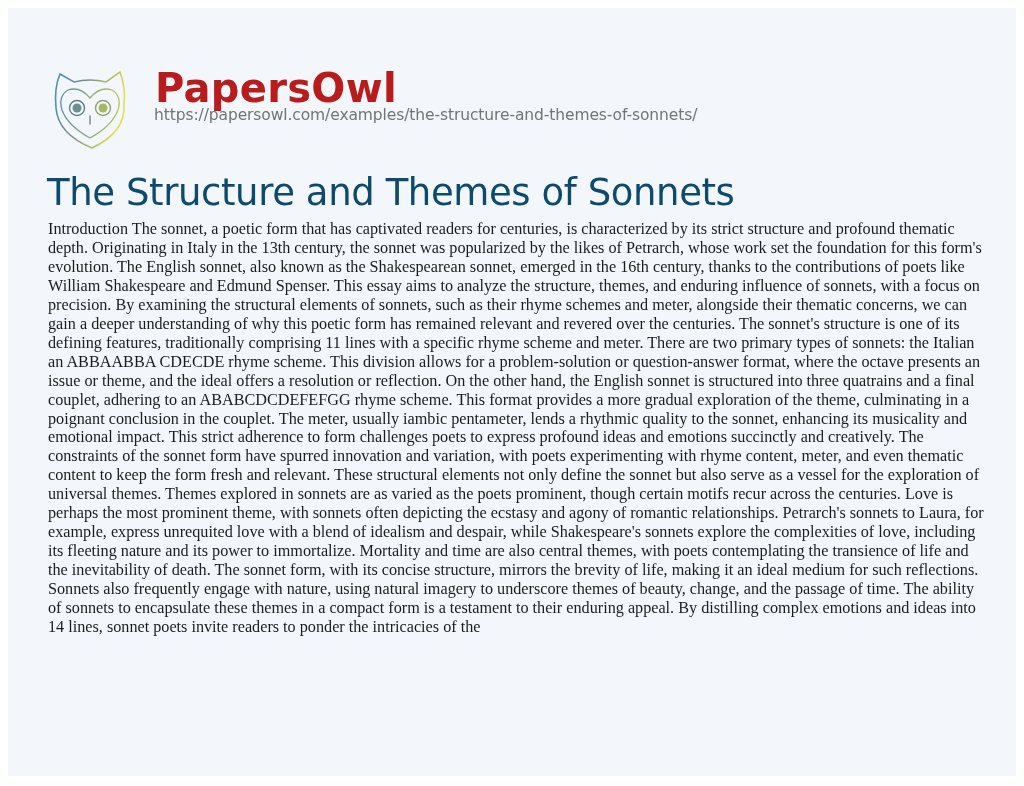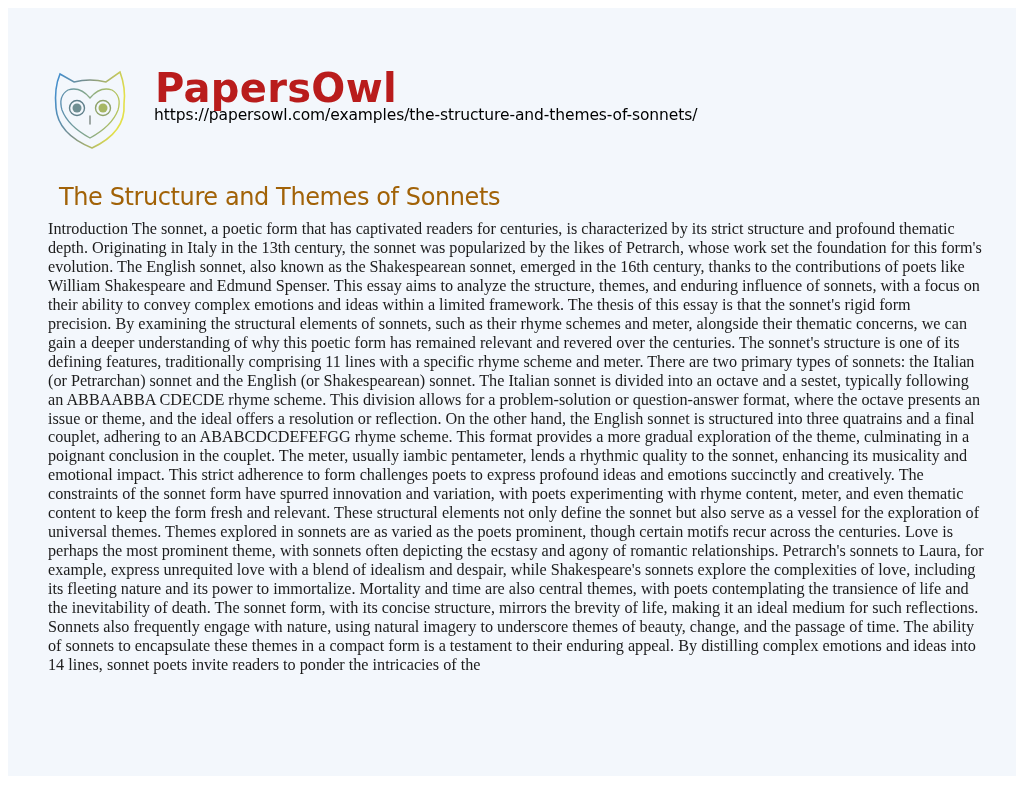--- a/index.html
+++ b/index.html
@@ -41,34 +41,34 @@
       color: #b91c1c;
       letter-spacing: 0.3px;
       white-space: nowrap;
     }
     .brand-url {
       position: absolute;
       left: 104px;
       top: 38px;
       font-family: "DejaVu Sans", sans-serif;
       font-size: 15.5px;
-      color: #000000;
+      color: #737373;
       white-space: nowrap;
       letter-spacing: -0.1px;
       text-decoration: none;
     }
     .title {
       position: absolute;
       left: 39px;
       top: 163px;
-      margin: 12px;
+      margin: 0;
       font-family: "DejaVu Sans", sans-serif;
       font-weight: normal;
-      font-size: 24px;
-      color: #a16207;
+      font-size: 37px;
+      color: #0c4a6e;
       white-space: nowrap;
       letter-spacing: -0.4px;
     }
     .body-text {
       position: absolute;
       left: 40px;
       top: 212px;
       width: 935px;
       margin: 0;
       font-family: "Liberation Serif", serif;
@@ -115,25 +115,23 @@
     <a class="brand-url">https://papersowl.com/examples/the-structure-and-themes-of-sonnets/</a>
   </div>
 
   <h1 class="title">The Structure and Themes of Sonnets</h1>
 
   <div class="body-text">
     <span class="line">Introduction The sonnet, a poetic form that has captivated readers for centuries, is characterized by its strict structure and profound thematic</span>
     <span class="line">depth. Originating in Italy in the 13th century, the sonnet was popularized by the likes of Petrarch, whose work set the foundation for this form's</span>
     <span class="line">evolution. The English sonnet, also known as the Shakespearean sonnet, emerged in the 16th century, thanks to the contributions of poets like</span>
     <span class="line">William Shakespeare and Edmund Spenser. This essay aims to analyze the structure, themes, and enduring influence of sonnets, with a focus on</span>
-    <span class="line">their ability to convey complex emotions and ideas within a limited framework. The thesis of this essay is that the sonnet's rigid form</span>
     <span class="line">precision. By examining the structural elements of sonnets, such as their rhyme schemes and meter, alongside their thematic concerns, we can</span>
     <span class="line">gain a deeper understanding of why this poetic form has remained relevant and revered over the centuries. The sonnet's structure is one of its</span>
     <span class="line">defining features, traditionally comprising 11 lines with a specific rhyme scheme and meter. There are two primary types of sonnets: the Italian</span>
-    <span class="line">(or Petrarchan) sonnet and the English (or Shakespearean) sonnet. The Italian sonnet is divided into an octave and a sestet, typically following</span>
     <span class="line">an ABBAABBA CDECDE rhyme scheme. This division allows for a problem-solution or question-answer format, where the octave presents an</span>
     <span class="line">issue or theme, and the ideal offers a resolution or reflection. On the other hand, the English sonnet is structured into three quatrains and a final</span>
     <span class="line">couplet, adhering to an ABABCDCDEFEFGG rhyme scheme. This format provides a more gradual exploration of the theme, culminating in a</span>
     <span class="line">poignant conclusion in the couplet. The meter, usually iambic pentameter, lends a rhythmic quality to the sonnet, enhancing its musicality and</span>
     <span class="line">emotional impact. This strict adherence to form challenges poets to express profound ideas and emotions succinctly and creatively. The</span>
     <span class="line">constraints of the sonnet form have spurred innovation and variation, with poets experimenting with rhyme content, meter, and even thematic</span>
     <span class="line">content to keep the form fresh and relevant. These structural elements not only define the sonnet but also serve as a vessel for the exploration of</span>
     <span class="line">universal themes. Themes explored in sonnets are as varied as the poets prominent, though certain motifs recur across the centuries. Love is</span>
     <span class="line">perhaps the most prominent theme, with sonnets often depicting the ecstasy and agony of romantic relationships. Petrarch's sonnets to Laura, for</span>
     <span class="line">example, express unrequited love with a blend of idealism and despair, while Shakespeare's sonnets explore the complexities of love, including</span>

